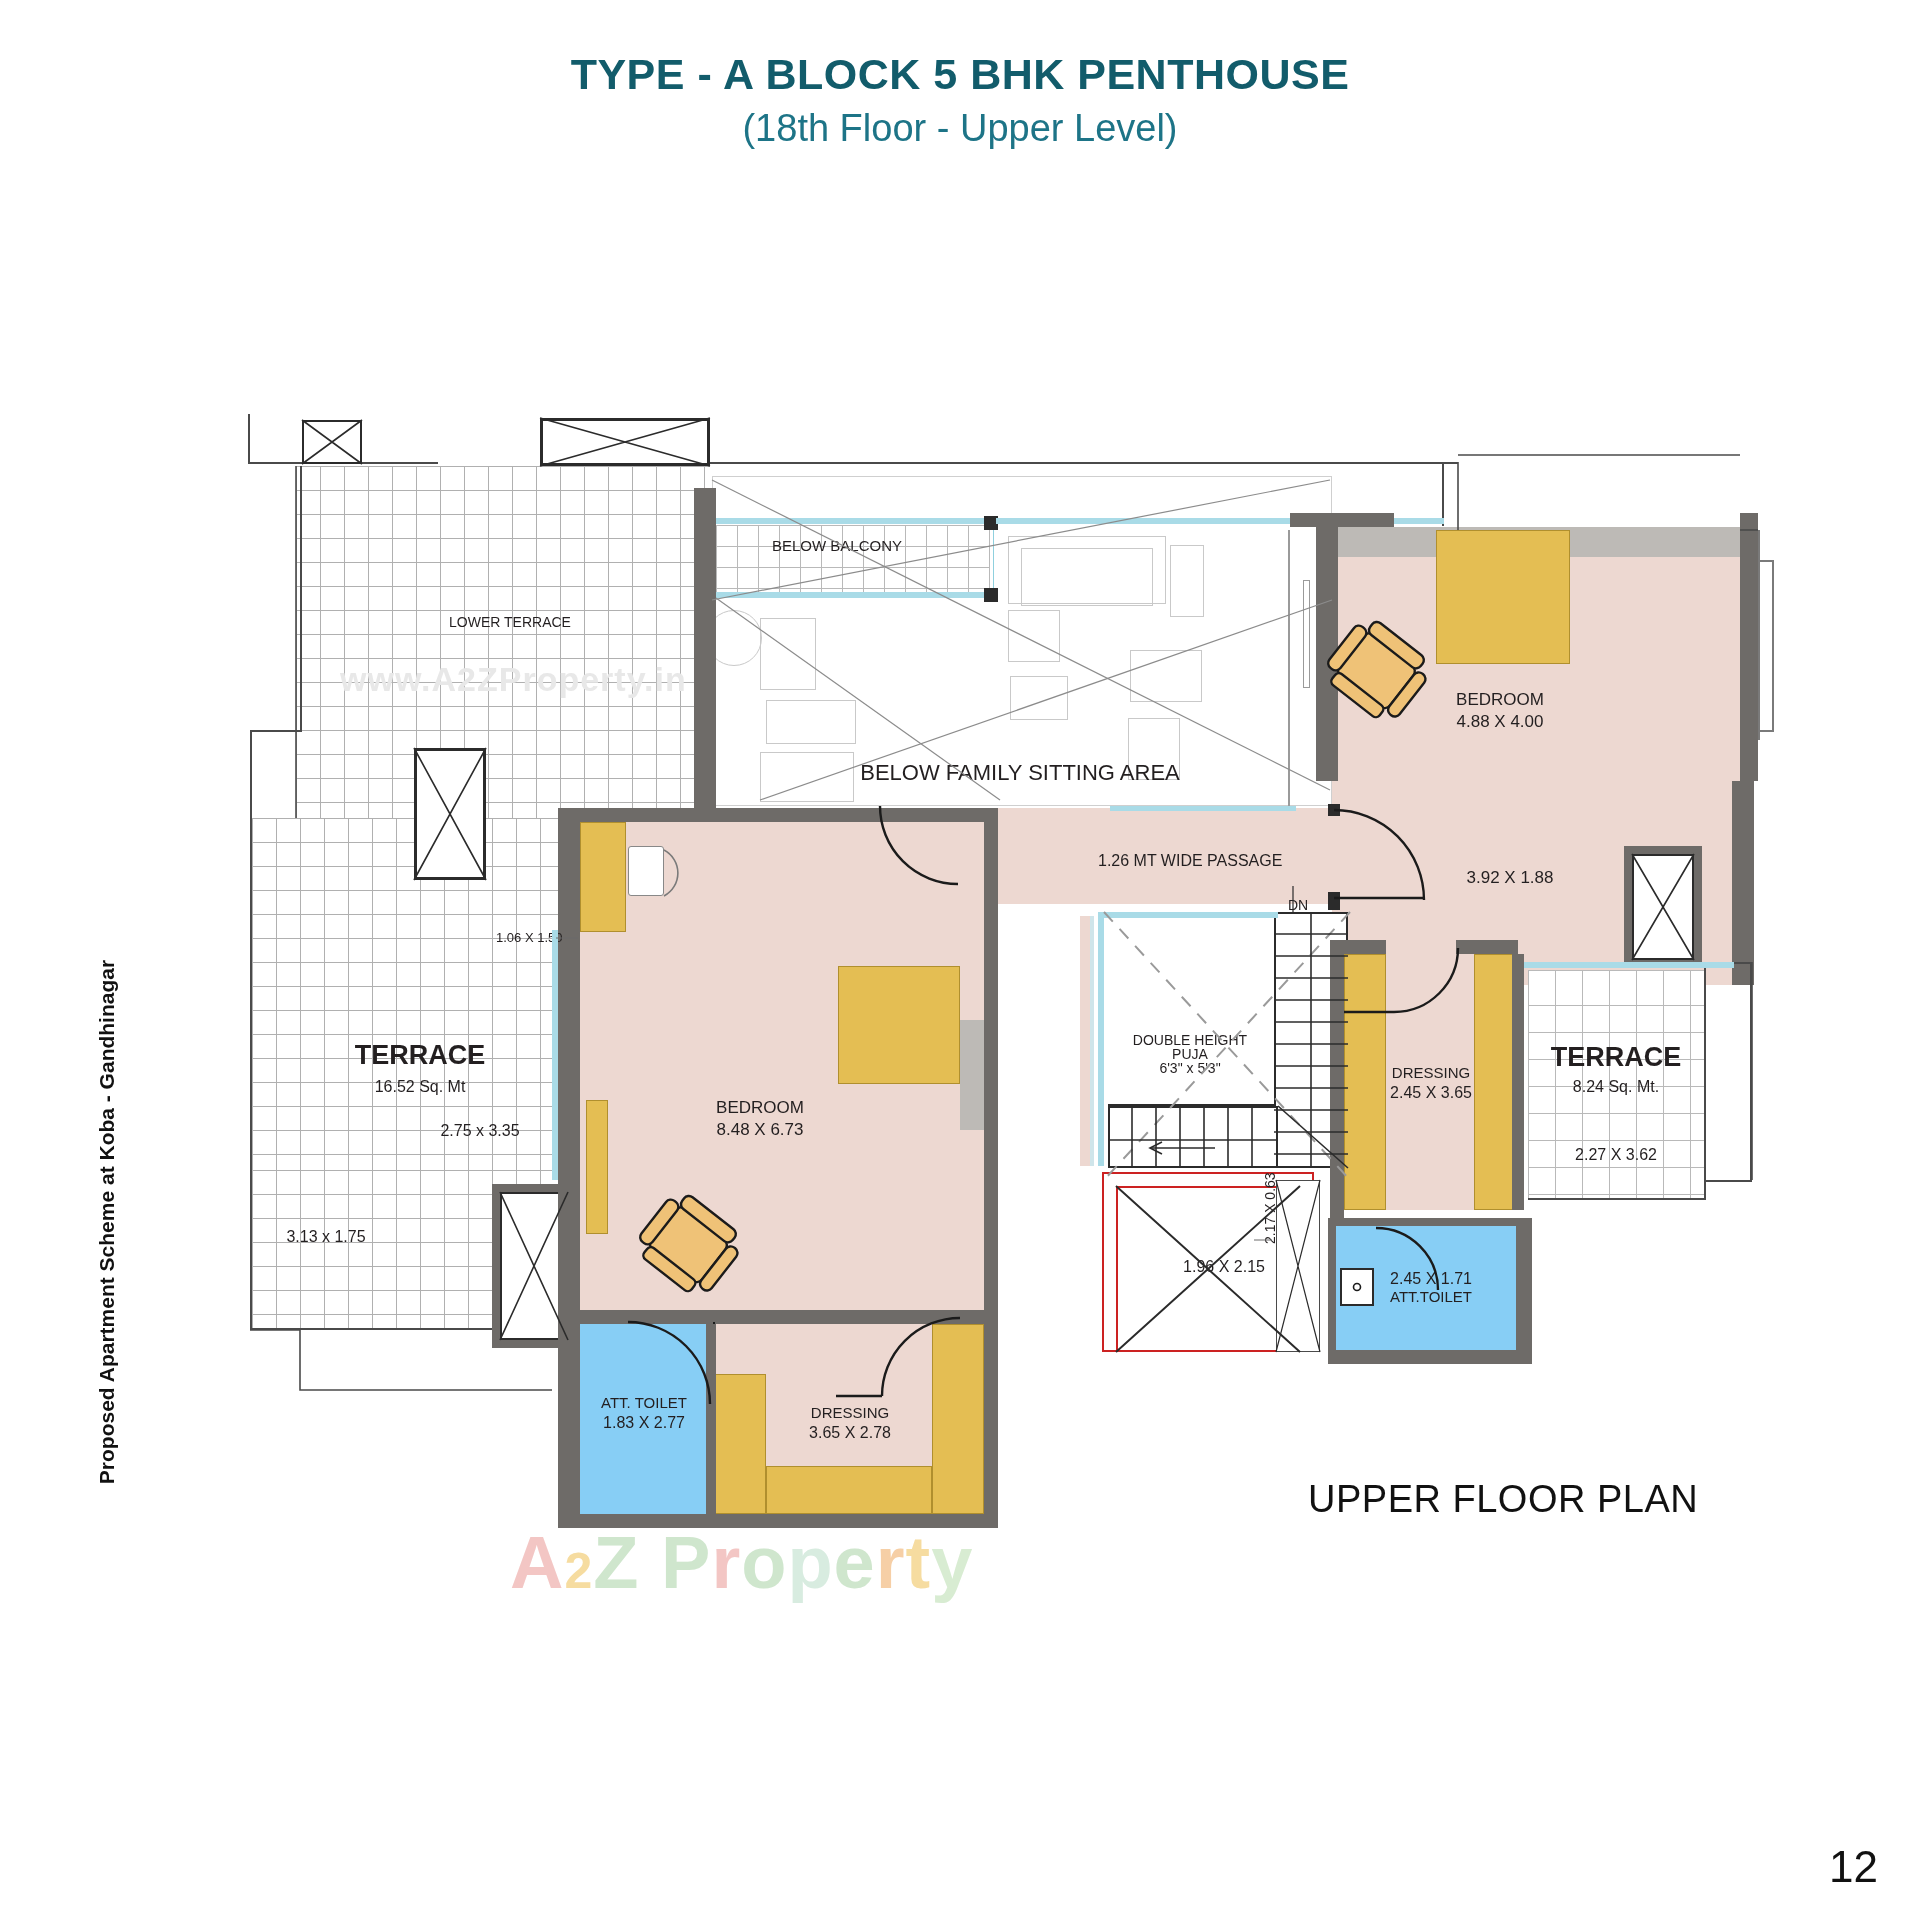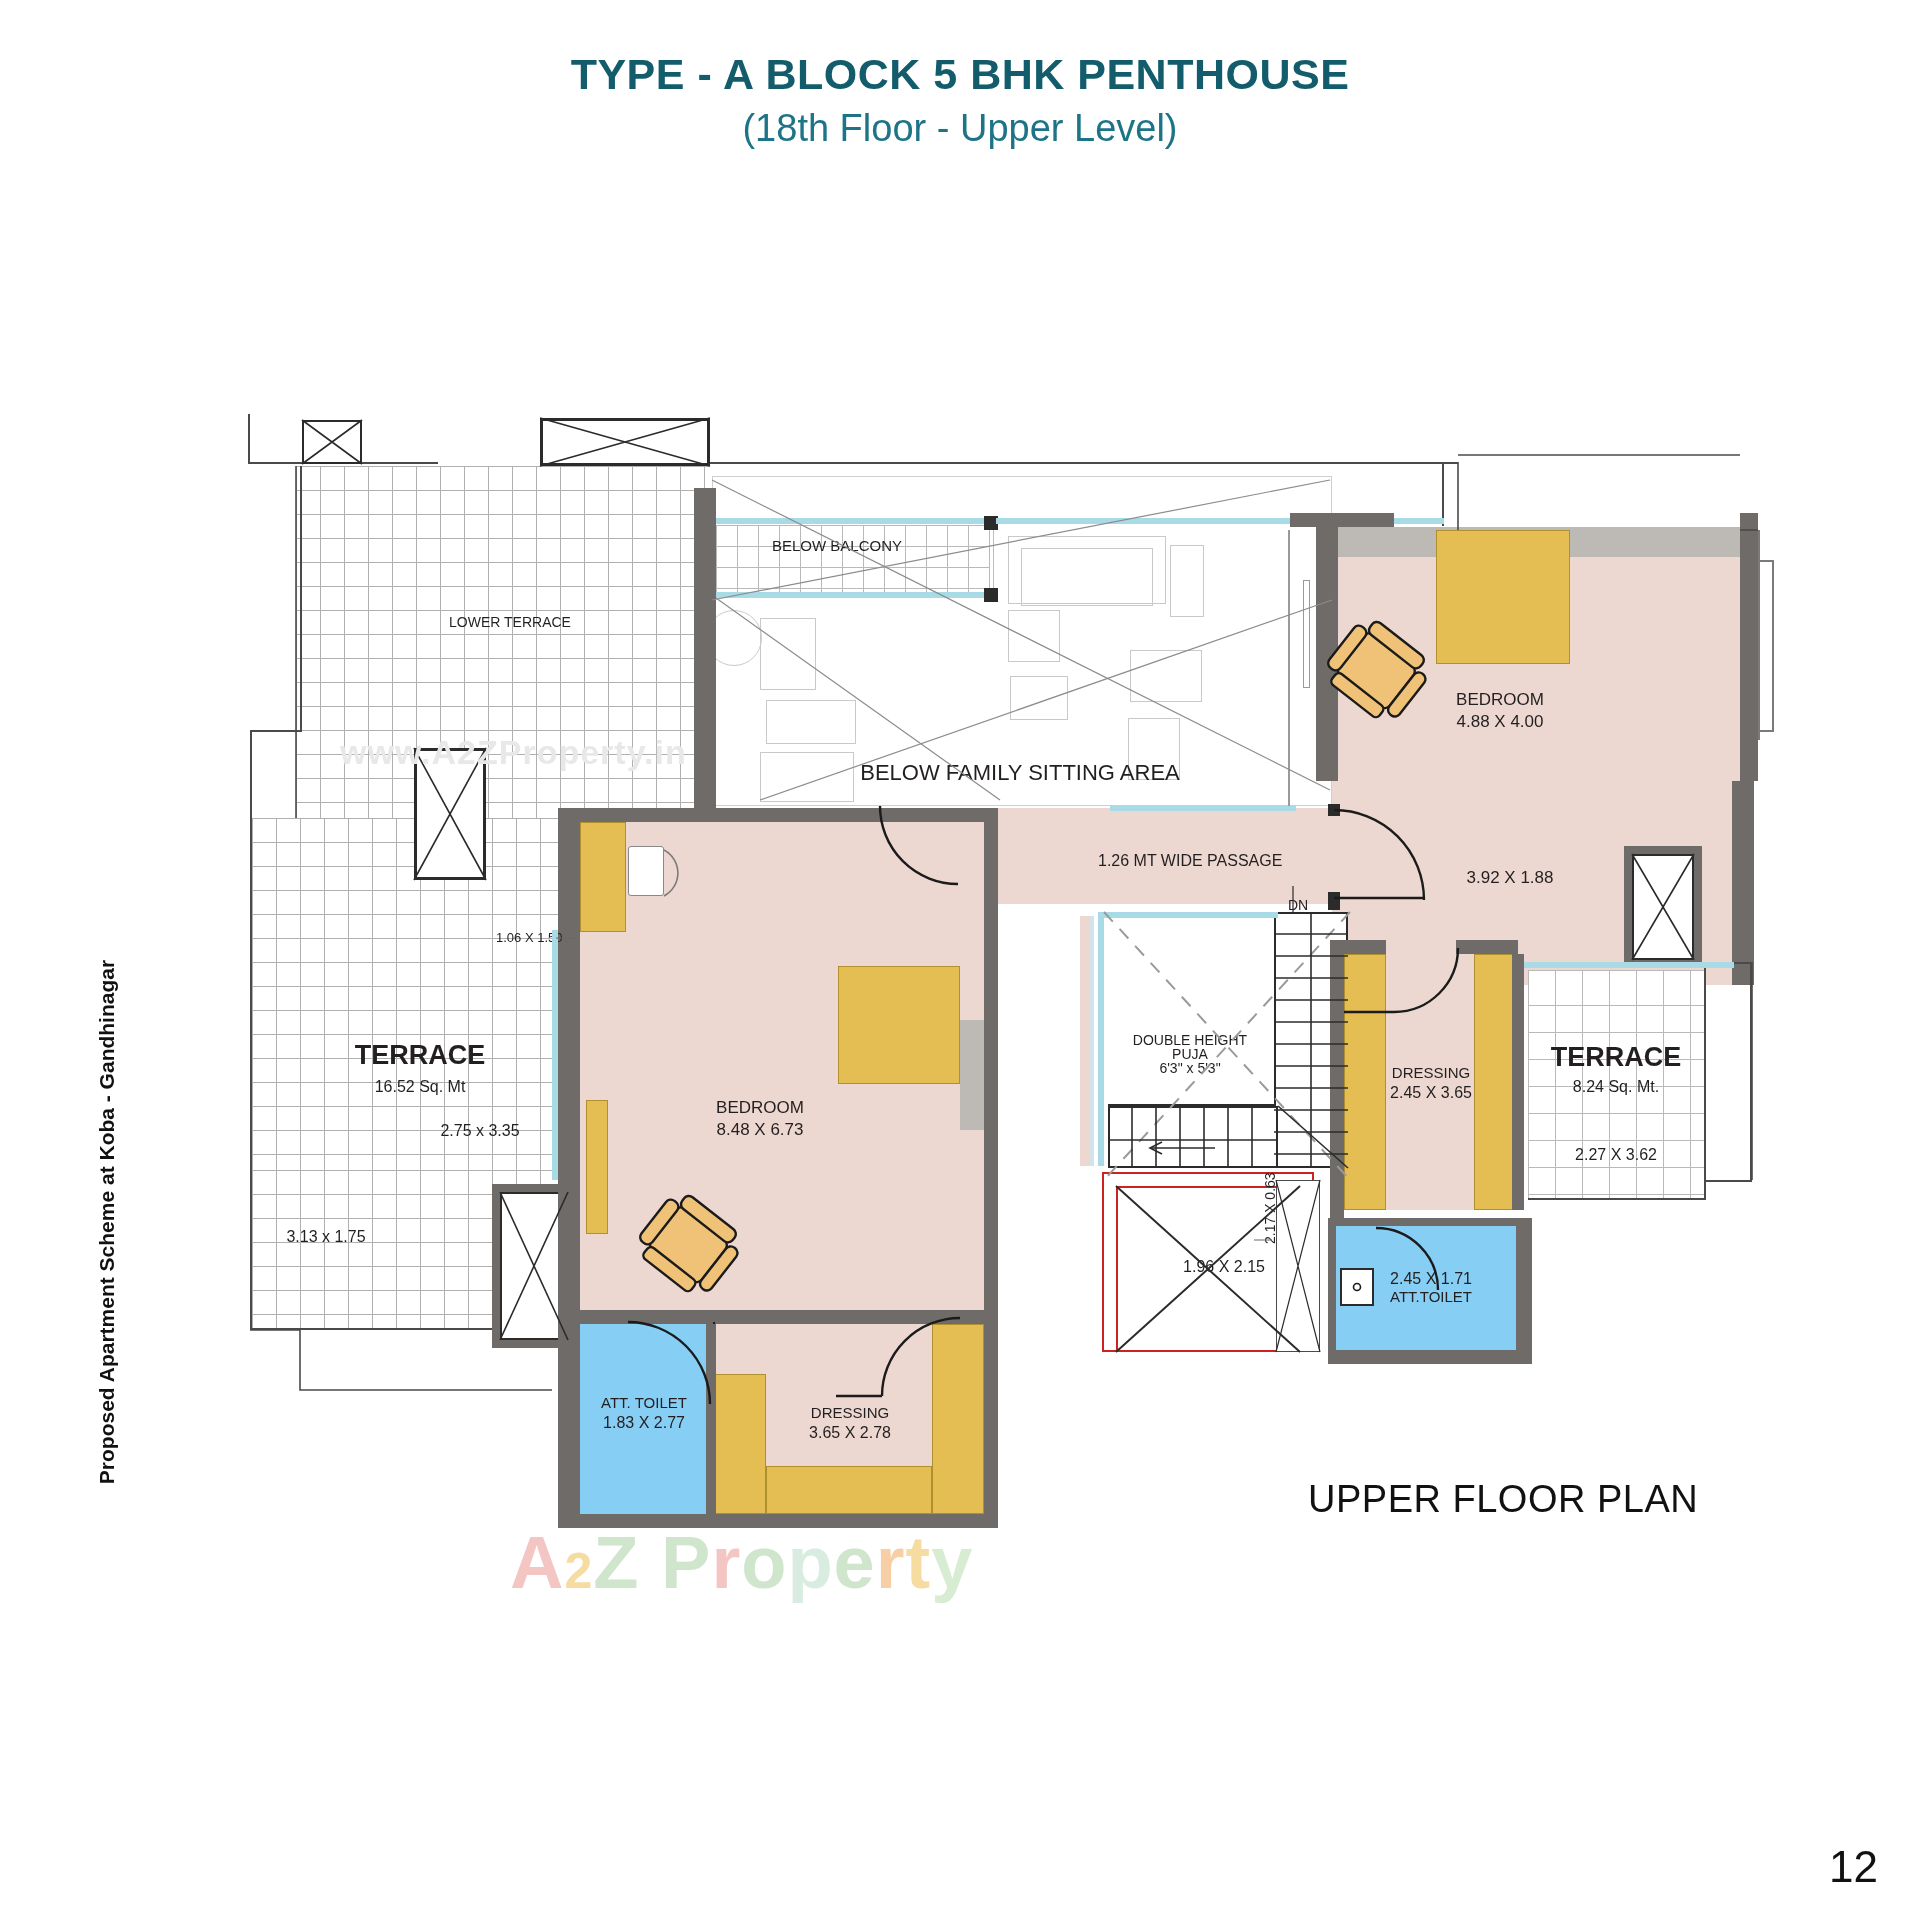--- a/index.html
+++ b/index.html
@@ -17,21 +17,21 @@
     font-size:21px;font-weight:bold;color:#111;text-align:center;white-space:nowrap;
   }
 
   
   #page-number{position:absolute;right:42px;bottom:28px;font-size:44px;color:#111;font-family:"Liberation Sans",sans-serif;}
 
   
   #plan-caption{position:absolute;left:1308px;top:1478px;font-size:38px;color:#111;letter-spacing:.5px;}
 
   
-  .wm-small{position:absolute;left:340px;top:733px;font-size:34px;color:#e8e8e8;font-weight:bold;letter-spacing:1px;}
+  .wm-small{position:absolute;left:340px;top:660px;font-size:34px;color:#e8e8e8;font-weight:bold;letter-spacing:1px;}
   #wm-big{position:absolute;left:510px;top:1520px;font-size:74px;font-weight:bold;letter-spacing:1px;}
   #wm-big .a{color:#f3c6c4;}
   #wm-big .two{color:#f6dca0;font-size:50px;}
   #wm-big .z{color:#cfe6cd;}
   #wm-big .p{color:#cfe6cd;}
   #wm-big .r{color:#f3c6c4;}
   #wm-big .o{color:#cfe6cd;}
   #wm-big .pp{color:#d8ece0;}
   #wm-big .e{color:#cfe6cd;}
   #wm-big .rr{color:#f6cfa6;}

